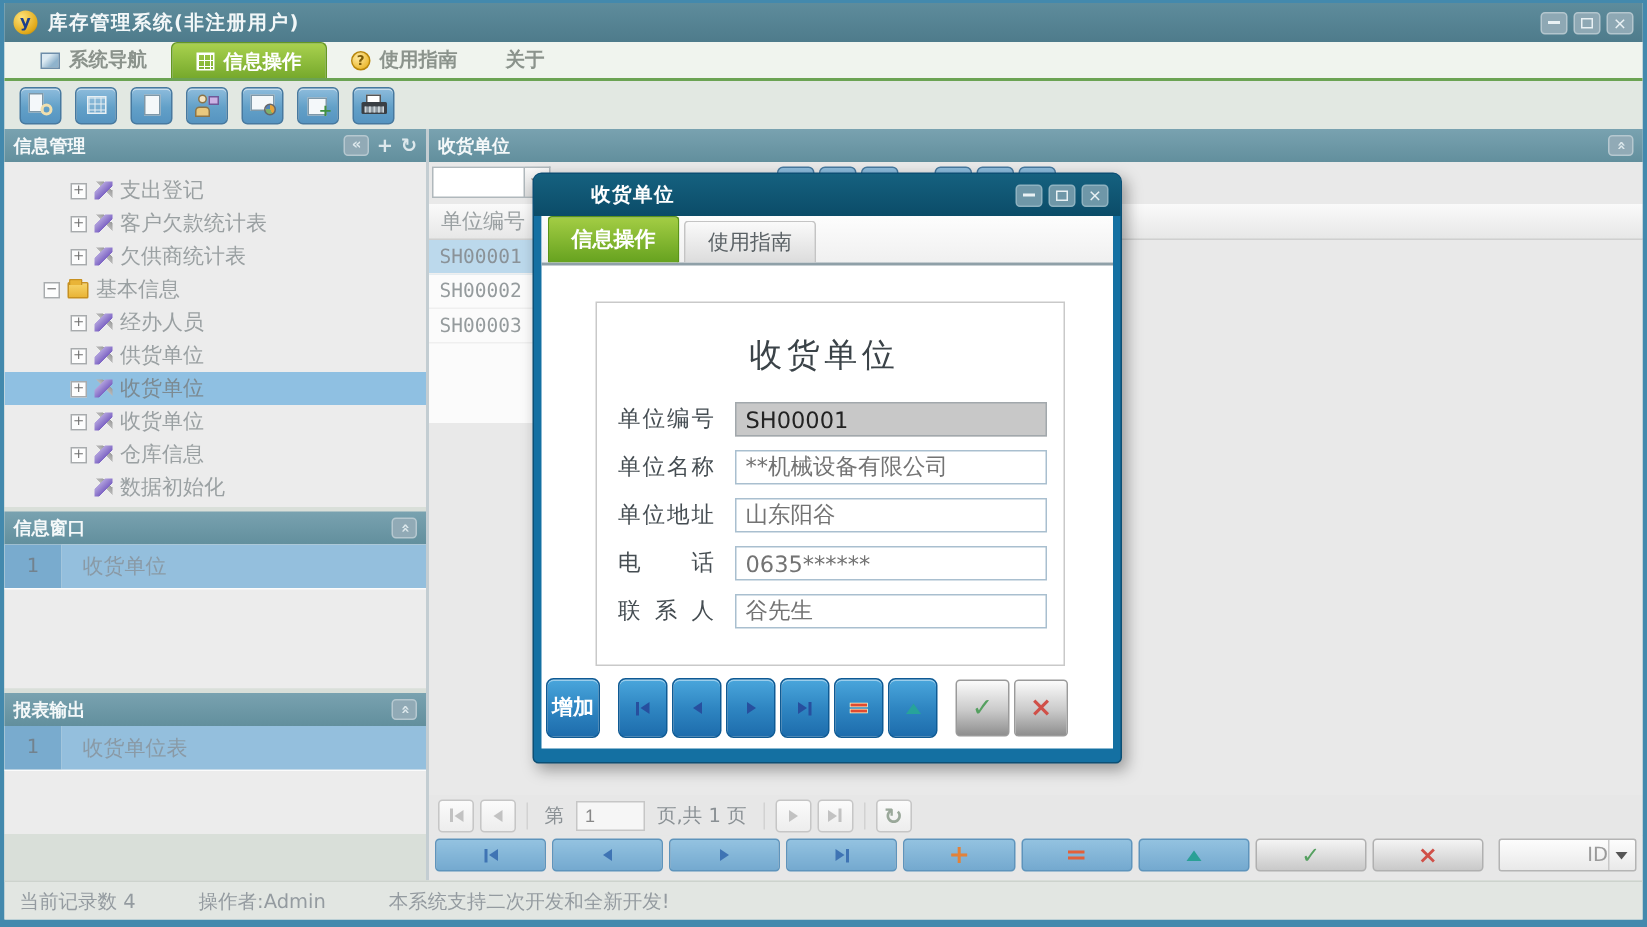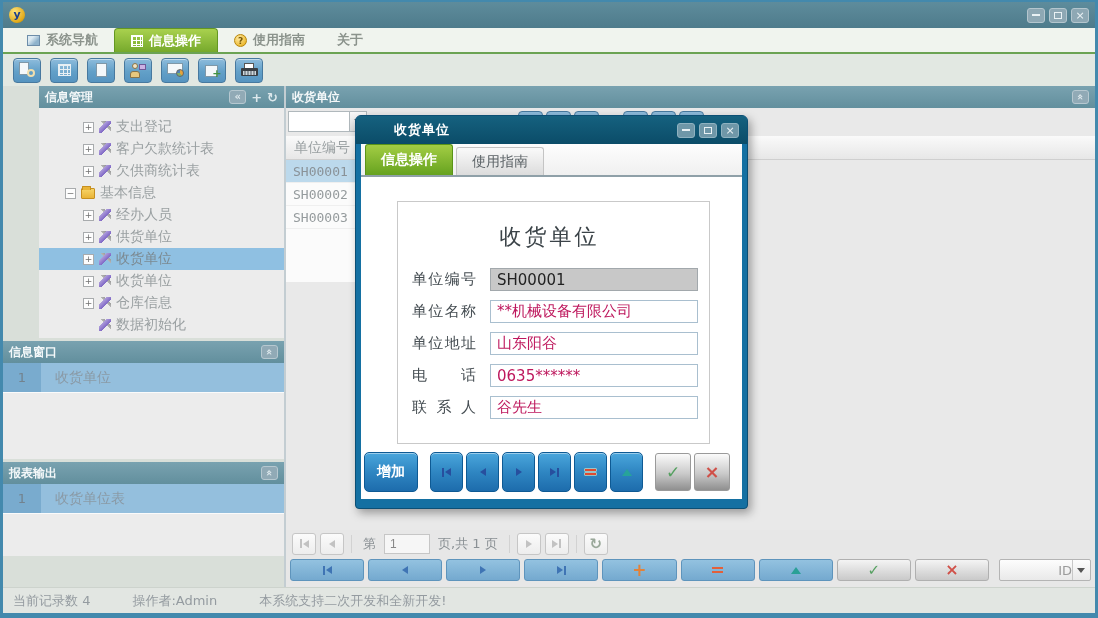--- a/index.html
+++ b/index.html
@@ -75,21 +75,21 @@
 
   .phead { height:22px; background:linear-gradient(180deg,#79a2b0,#628f9d);
            display:flex; align-items:center; padding:0 6px; color:#f4f8f9; font-size:12px; font-weight:bold; flex:none; }
   .phead .sp { margin-left:auto; display:flex; align-items:center; gap:5px; }
   .hic { color:#dde8ec; font-size:13px; line-height:1; }
   .hic.boxed { width:17px; height:14px; border-radius:3px; background:#91aab6; border:1px solid #b6c8d0;
                display:flex; align-items:center; justify-content:center; font-size:10px; }
   .chev-up { transform:rotate(90deg); display:inline-block; }
 
   
-  .panel-info { flex:none;margin-left:36px; }
+  .panel-info { flex:none; }
   .tree { background:#ececec; height:230px; padding-top:8px; font-size:14px; color:#9aa0a2; overflow:hidden; }
   .titem { height:22px; display:flex; align-items:center; gap:5px; padding-left:44px; }
   .titem.root { padding-left:26px; }
   .titem .exp { width:11px; height:11px; flex:none; background:#fdfdfd; border:1px solid #a8abad;
                 font-size:9px; line-height:9px; text-align:center; color:#707070; }
   .titem .exp.none { visibility:hidden; }
   .nico { width:12px; height:12px; flex:none;
           background:linear-gradient(135deg,transparent 30%,#b0a0dc 30%,#7d64c4 62%,transparent 62%),
                      linear-gradient(45deg,transparent 55%,#b8b8b8 55%,#9a9a9a 75%,transparent 75%); }
   .fico { width:14px; height:11px; flex:none; background:linear-gradient(180deg,#f7d468,#e9b437);
@@ -180,44 +180,45 @@
               display:flex; align-items:flex-end; padding-left:4px; gap:3px; flex:none; }
   .dtab { height:28px; min-width:88px; display:flex; align-items:center; justify-content:center;
           font-size:14px; border-radius:3px 3px 0 0; }
   .dtab.active { height:31px; background:linear-gradient(180deg,#a3cd44,#66a21f); color:#fff; font-weight:bold;
                  border:1px solid #5a9418; border-bottom:none; }
   .dtab.idle { background:linear-gradient(180deg,#fafafa,#dcdcdc); color:#5a6165; border:1px solid #c4c4c4; border-bottom:none; }
   .formbox { margin:24px 32px 0 36px; border:1px solid #c9c9c9; padding:16px 22px 24px 14px; }
   .formtitle { text-align:center; font-size:22px; color:#3b4348; letter-spacing:3px; margin:4px 0 16px; }
   .frow { display:flex; align-items:center; margin-top:9px; }
   .frow .flab { width:64px; flex:none; font-size:15px; color:#454d52; text-align:justify; text-align-last:justify; margin-right:14px; }
-  .frow .fin { flex:1; height:23px; border:1px solid #a9bfcf; background:#fff; font-size:15px; color:#be185d;
+  .frow .fin { flex:1; height:23px; border:1px solid #a9bfcf; background:#fff; font-size:15px; color:#737373;
                padding:0 6px; font-family:"DejaVu Sans","Liberation Sans",sans-serif; }
   .frow .fin.dis { background:#c8c8c8; border-color:#a2a8ac; color:#222; }
   .dlg-toolbar { margin-top:auto; padding:6px 3px 7px 3px; display:flex; align-items:center; gap:3px; flex:none; }
   .dbtn { height:40px; border-radius:5px; display:flex; align-items:center; justify-content:center; flex:none; }
   .dbtn.blue { width:33px; border:1px solid #0e5a94; color:#274f9e;
                background:linear-gradient(180deg,#4aa6dc,#2f86c2 50%,#1d6cac);
                box-shadow:inset 0 1px 0 rgba(255,255,255,.45); }
-  .dbtn.add { width:54px; color:#fff; font-size:14px; font-weight:bold; }
+  .dbtn.add { width:36px; color:#fff; font-size:14px; font-weight:bold; }
   .dbtn.grayb { width:36px; height:38px; border-radius:3px; border:1px solid #9a9a9a;
                 background:linear-gradient(180deg,#fbfbfb,#c9c9c9 55%,#8f8f8f); }
   .dbtn .eqbars i { background:#e04a30; box-shadow:0 0 0 .5px #ffc; }
   .dbtn .tri-up { border-bottom-color:#27a39a; }
   .dbtn.chkb .chk { font-size:17px; }
   .dbtn.xb .xx { font-size:18px; }
   .gap6 { width:6px; flex:none; }
 </style>
 </head>
 <body>
 
 <div class="app">
 
   <div class="titlebar">
     <span class="logo">y</span>
+    <span class="title">库存管理系统(非注册用户)</span>
     <div class="win-controls">
       <span class="wbtn">
           <i class="minbar"></i>
         </span>
       <span class="wbtn">
           <i class="maxbox"></i>
         </span>
       <span class="wbtn">×</span>
     </div>
   </div>

